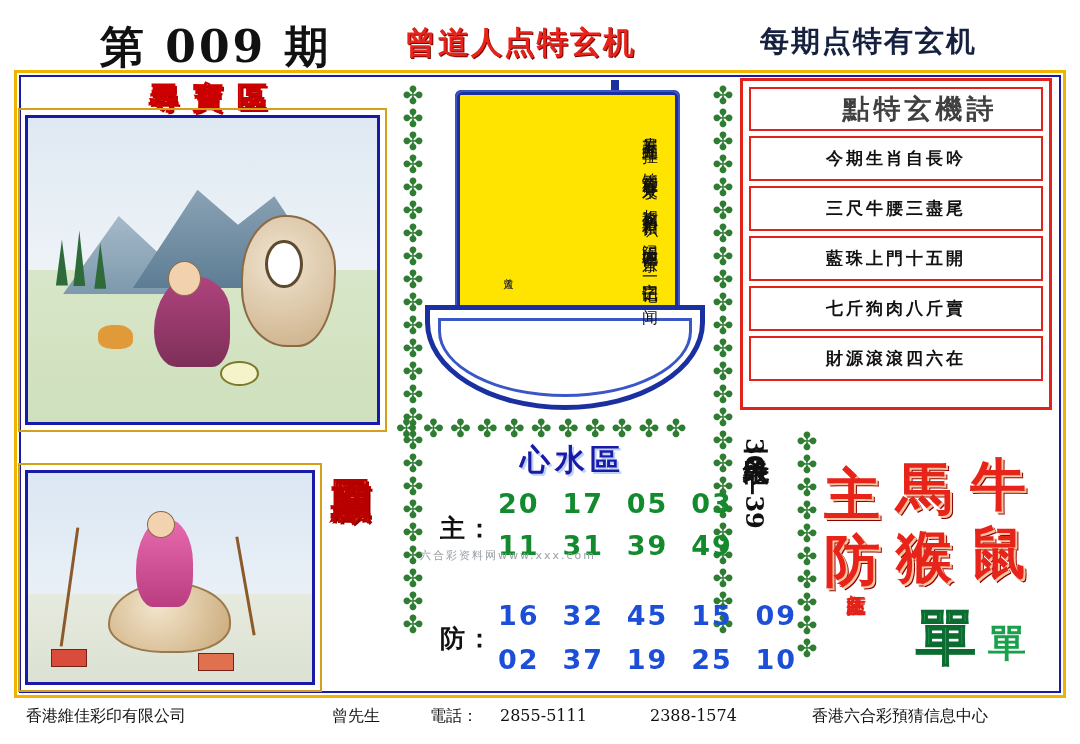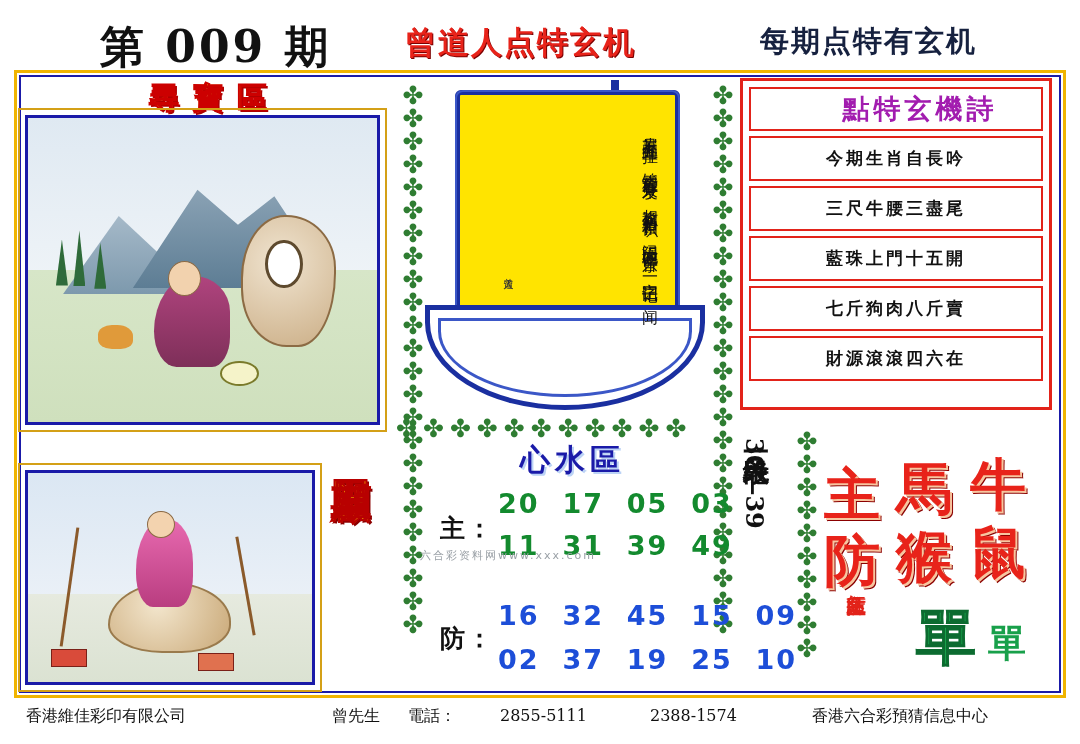--- a/index.html
+++ b/index.html
@@ -144,21 +144,21 @@
     writing-mode:vertical-rl;letter-spacing:1px;}
 
   
   .redbox{
     position:absolute;left:740px;top:78px;width:312px;height:332px;
     border:3px solid #e2231a;background:#fff;box-sizing:border-box;
   }
   .redbox-title{
     margin:6px 6px 0 6px;border:2px solid #e2231a;height:40px;
     display:flex;align-items:center;justify-content:center;
-    color:#a21caf;font-size:27px;font-weight:bold;letter-spacing:4px;
+    color:#404040;font-size:27px;font-weight:bold;letter-spacing:4px;
     font-family:"DejaVu Serif","Liberation Serif",serif;
     padding-left:48px;
   }
   .redrow{
     margin:5px 6px 0 6px;border:2px solid #e2231a;height:41px;
     display:flex;align-items:center;justify-content:center;
     font-size:17px;font-weight:bold;color:#111;letter-spacing:3px;
     font-family:"DejaVu Serif","Liberation Serif",serif;
   }
   .rednote{
@@ -211,21 +211,21 @@
   }
   .dan2{
     position:absolute;left:988px;top:618px;font-size:38px;font-weight:bold;
     color:#18a04a;font-family:"DejaVu Serif","Liberation Serif",serif;
   }
 
   
   .footer{position:absolute;left:0;top:706px;width:1080px;height:30px;}
   .footer span{position:absolute;font-size:16px;color:#111;
     font-family:"DejaVu Serif","Liberation Serif",serif;}
-  .f1{left:26px;} .f2{left:332px;} .f3{left:408px;} .f4{left:500px;}
+  .f1{left:26px;} .f2{left:332px;} .f3{left:430px;} .f4{left:500px;}
   .f5{left:650px;} .f6{left:812px;}
 </style>
 </head>
 <body>
 
 <div class="page">
 
   <div class="issue">第 009 期</div>
   <div class="title-red">曾道人点特玄机</div>
   <div class="title-dark">每期点特有玄机</div>

